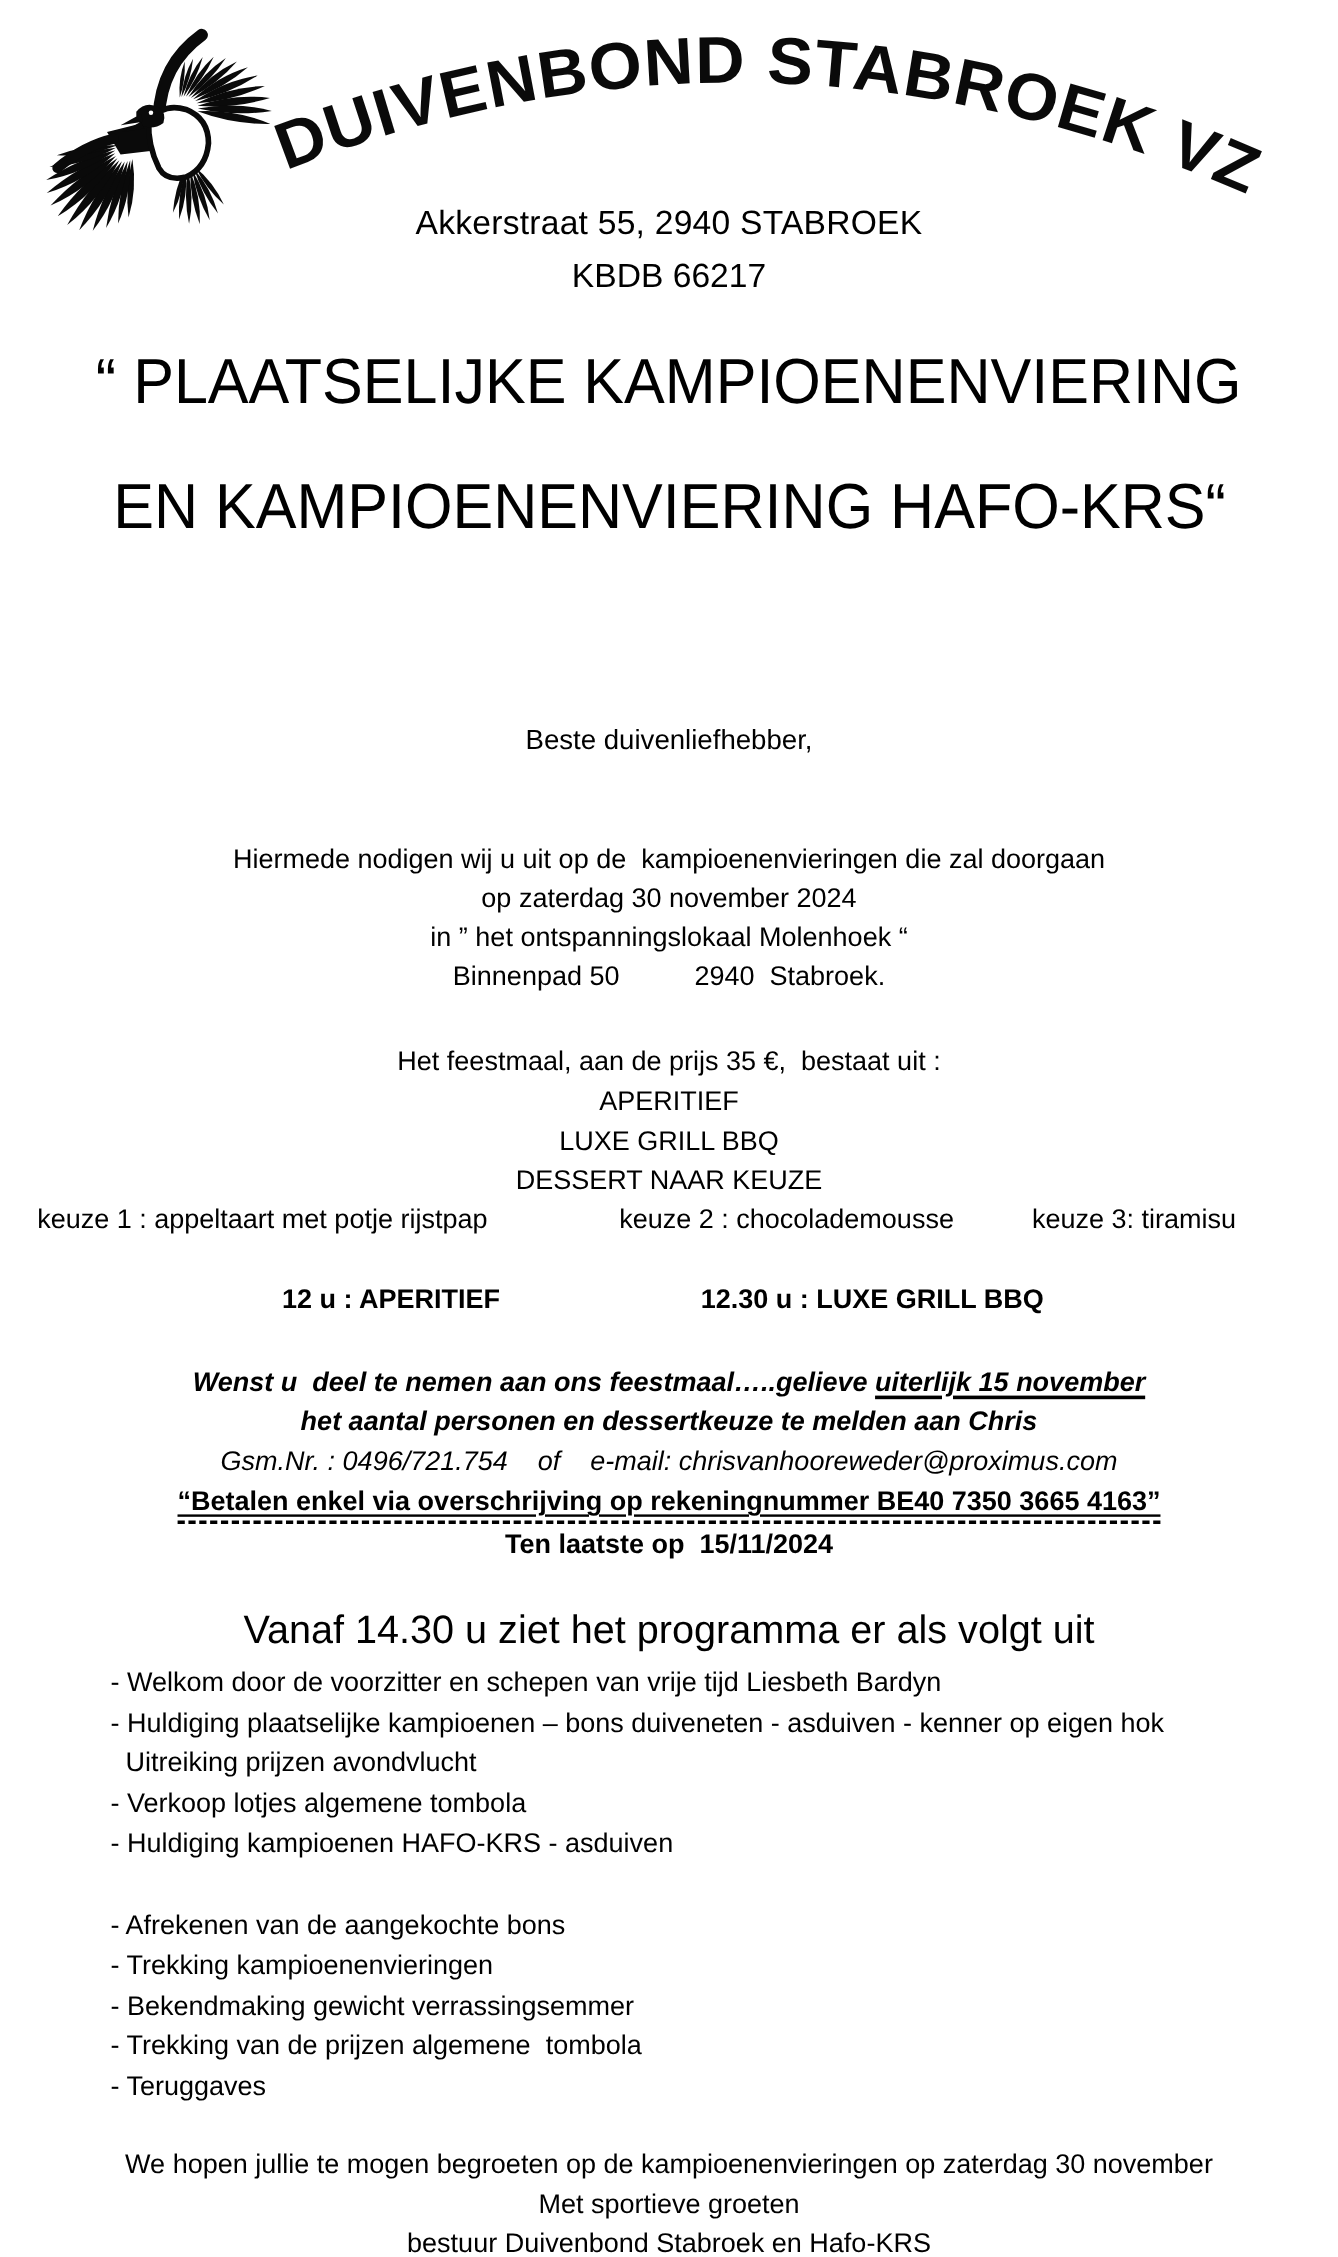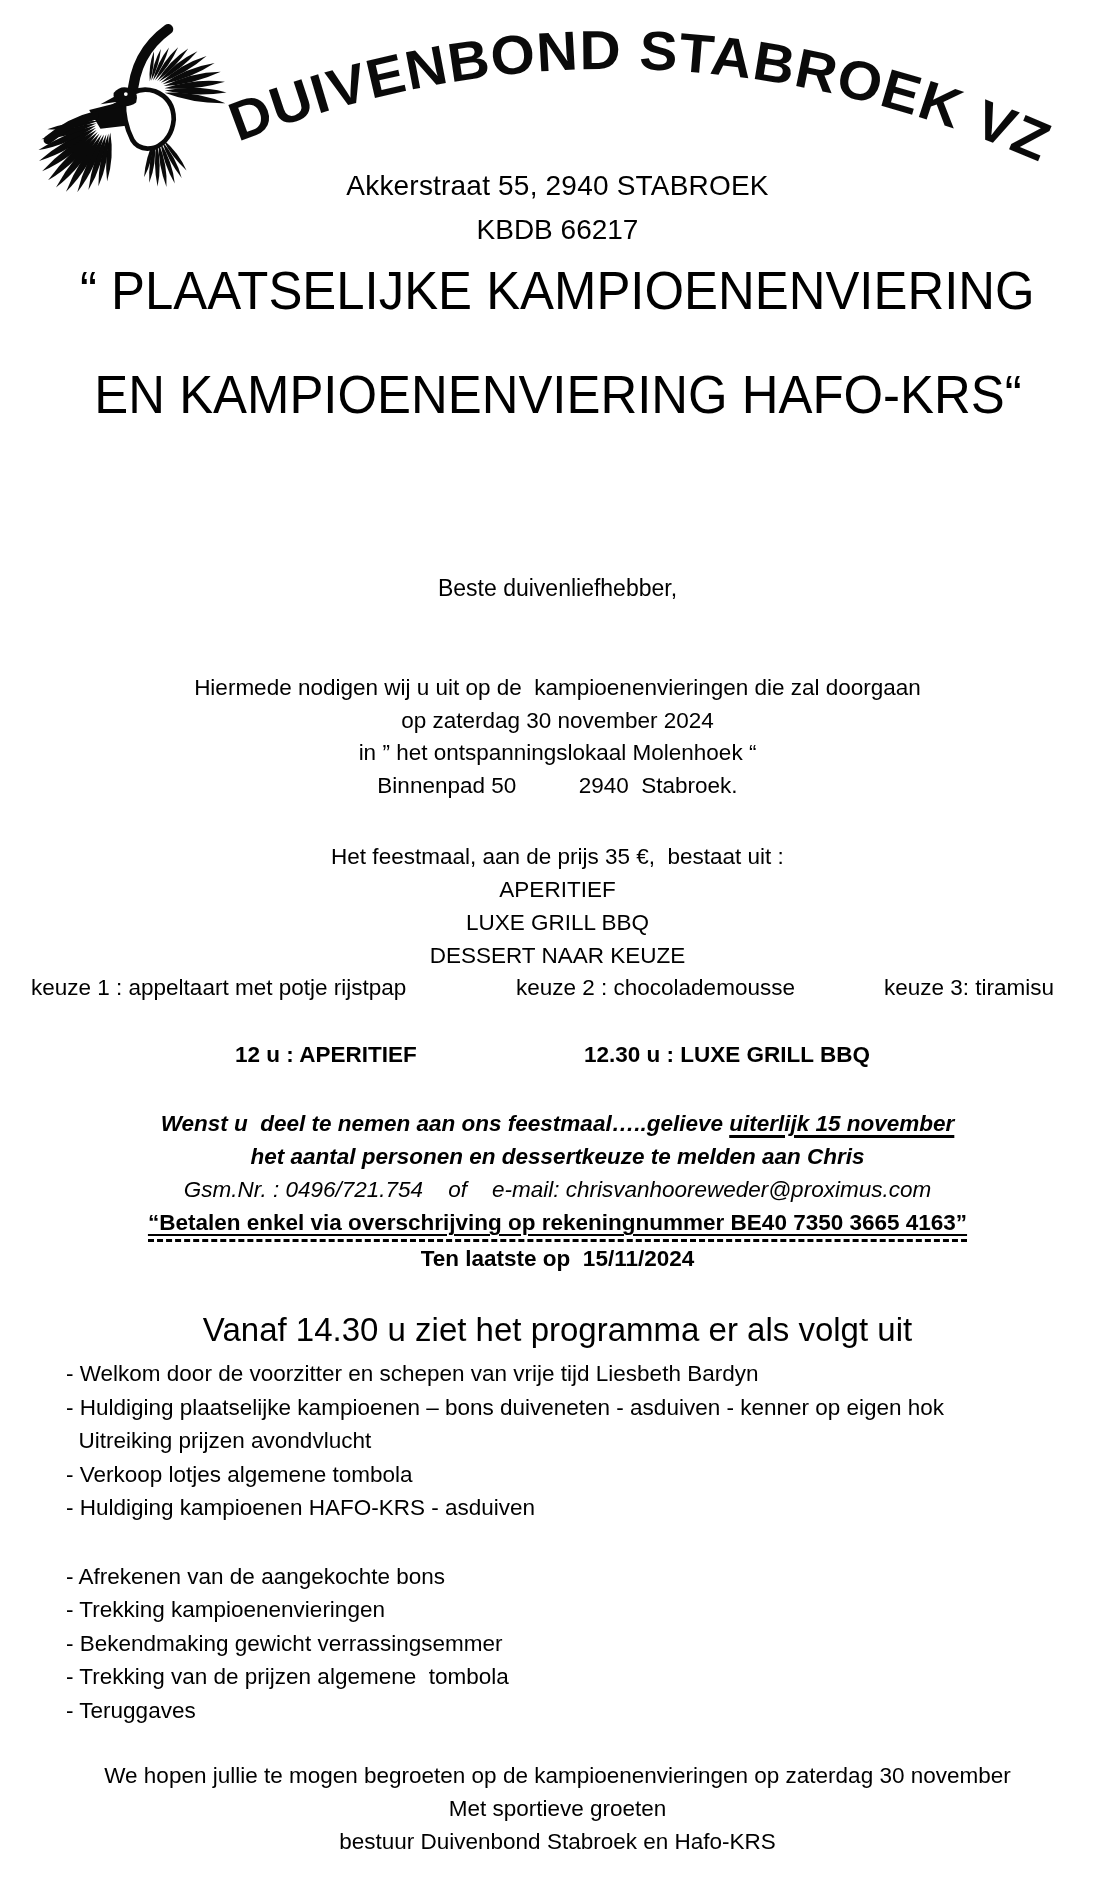--- a/index.html
+++ b/index.html
@@ -12,49 +12,49 @@
   .header{position:relative;height:160px;}
   .arch-svg{position:absolute;top:0;left:0;overflow:visible;}
   .arch-text{font-family:"Liberation Sans",sans-serif;font-weight:700;font-size:55px;letter-spacing:1px;fill:#0a0a0a;}
   .dove-svg{position:absolute;top:6px;left:14px;}
   .center{text-align:center;}
   p{margin:0;}
   .address{font-size:28px;line-height:28px;margin-top:12px;letter-spacing:.2px;}
   .kbdb{font-size:28px;line-height:28px;margin-top:16px;}
   .title-line{font-size:53px;line-height:61px;white-space:nowrap;letter-spacing:0;}
   .title-line span{display:inline-block;transform:scaleX(.96);transform-origin:center;}
-  .title1{margin-top:16px;}
+  .title1{margin-top:44px;}
   .title2{margin-top:43px;}
   .salutation{font-size:23px;line-height:29px;margin-top:149px;}
   .invite{margin-top:69px;}
   .invite p{font-size:22.5px;line-height:32.5px;white-space:pre-wrap;}
   .menu{margin-top:38px;}
   .menu p{font-size:22.5px;line-height:33px;white-space:pre-wrap;}
   .choices{position:relative;height:33px;font-size:22.5px;text-decoration:underline;}
   .choices span{position:absolute;top:3px;white-space:pre;}
   .c1{left:31px;}
   .c2{left:516px;}
-  .c3{left:884px;}
+  .c3{left:860px;}
   .schedule{position:relative;height:29px;margin-top:37px;font-weight:700;font-size:22.5px;}
   .s1{position:absolute;left:235px;}
   .s2{position:absolute;left:584px;}
   .rsvp{margin-top:36px;text-align:center;}
   .rsvp p{font-size:22.5px;line-height:33px;white-space:pre-wrap;}
   .bold-italic{font-weight:700;font-style:italic;font-size:23px;}
   .italic-line{font-style:italic;font-size:23.5px;}
   .u-solid{text-decoration:underline;text-decoration-thickness:2.5px;text-underline-offset:4px;text-align:right;}
   .payment-line{font-weight:700;}
   .payment-line span{
     display:inline-block;
     text-decoration:underline;text-decoration-thickness:2px;text-underline-offset:4px;
     border-bottom:3px dashed #000;padding-bottom:3px;line-height:27px;
   }
   .deadline{font-weight:700;}
   .prog-heading{font-size:33px;line-height:40px;margin-top:35px;text-align:center;}
-  .bullets{padding-left:66px;}
+  .bullets{padding-left:92px;}
   .bullets p{font-size:22.5px;line-height:33.5px;white-space:pre-wrap;}
   .bullets1{margin-top:7px;}
   .bullets2{margin-top:35px;}
   .closing{margin-top:32px;text-align:center;}
   .closing p{font-size:22.5px;line-height:33px;}
 </style>
 </head>
 <body>
 
 <div class="page">

